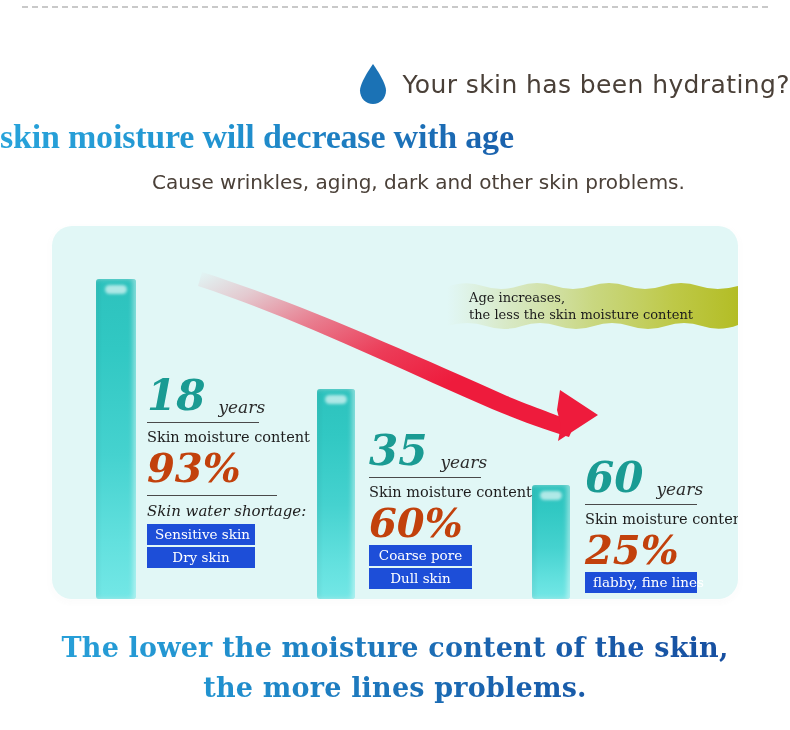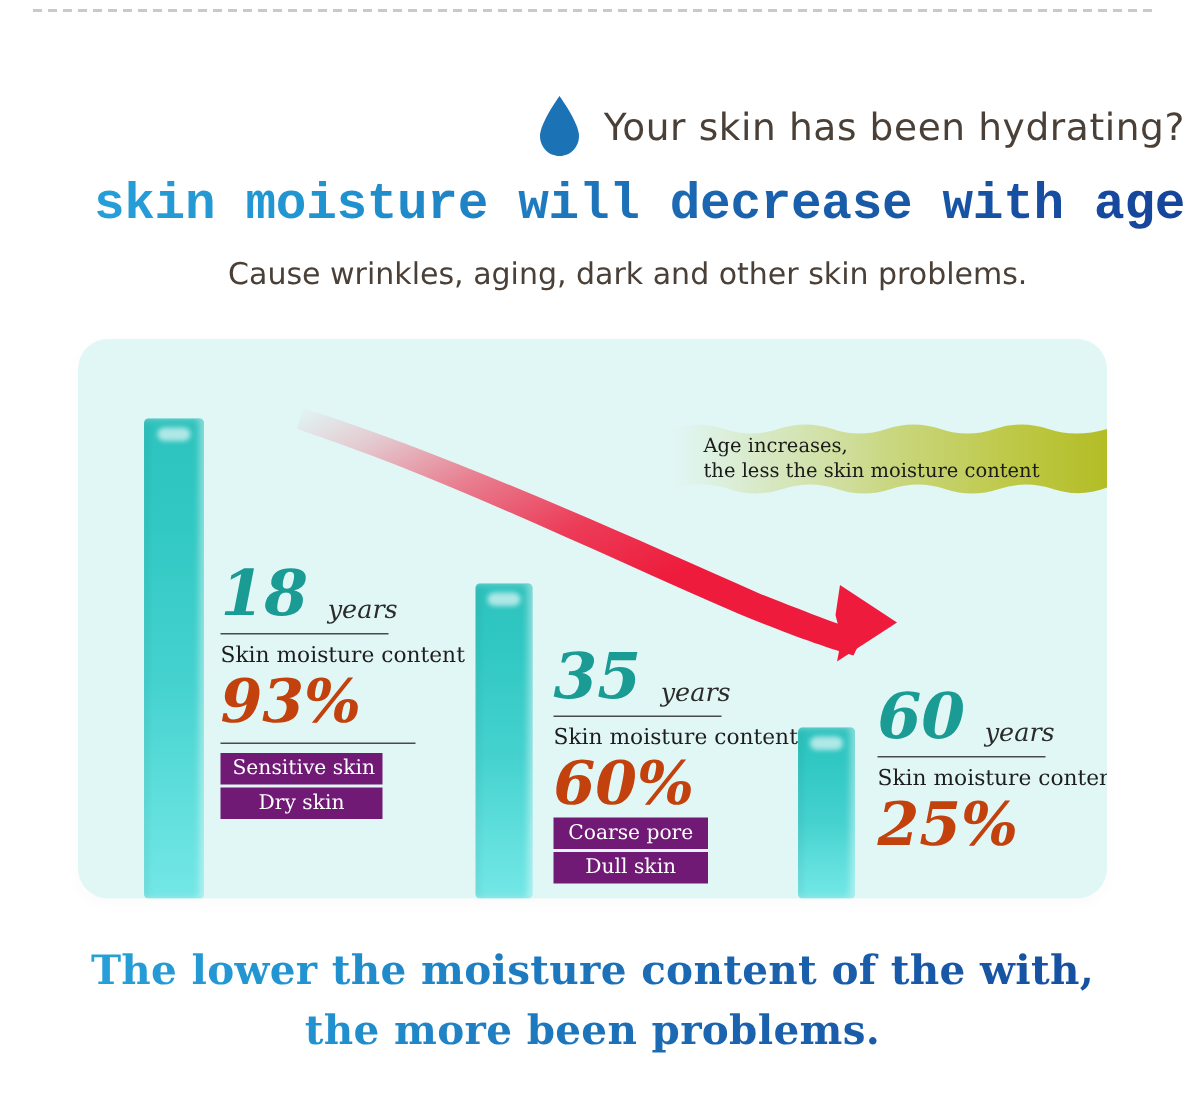--- a/index.html
+++ b/index.html
@@ -42,22 +42,22 @@
     font-size: 25px;
     color: #4a4038;
     letter-spacing: 0.4px;
     white-space: nowrap;
   }
 
   .headline {
     position: absolute;
     left: 0; top: 118px;
     width: 790px;
-    text-align: right;
-    font-family: Liberation Mono, monospace;
+    text-align: left;
+    font-family: Liberation Serif, serif;
     font-weight: bold;
     font-size: 34px;
     letter-spacing: -0.2px;
     background: linear-gradient(to right, #28a3da 0%, #2193d0 28%, #1a63ae 62%, #15449a 100%);
     -webkit-background-clip: text;
     background-clip: text;
     color: transparent;
     -webkit-text-fill-color: transparent;
     white-space: nowrap;
   }
@@ -187,21 +187,21 @@
   .shortage-label {
     font-family: "DejaVu Serif", serif;
     font-style: italic;
     font-size: 15px;
     color: #1d1d1d;
     white-space: nowrap;
     margin-bottom: 4px;
   }
 
   .tag {
-    background: #701a75;
+    background: #1d4ed8;
     color: #ffffff;
     font-family: "DejaVu Serif", serif;
     font-size: 13.5px;
     text-align: center;
     padding: 2px 8px 3px 8px;
     white-space: nowrap;
     margin-bottom: 2px;
   }
   .tags { display: inline-block; }
 
@@ -305,20 +305,21 @@
 
   <div class="stat stat-18">
     <div class="age-row">
       <span class="age-num">18</span>
       <span class="age-unit">years</span>
     </div>
     <div class="rule-thin rule-a"></div>
     <div class="moist-label">Skin moisture content</div>
     <div class="pct pct-gap">93%</div>
     <div class="rule-thin rule-b"></div>
+    <div class="shortage-label">Skin water shortage:</div>
     <div class="tags">
       <div class="tag">Sensitive skin</div>
       <div class="tag">Dry skin</div>
     </div>
   </div>
 
   <div class="stat stat-35">
     <div class="age-row">
       <span class="age-num">35</span>
       <span class="age-unit">years</span>
@@ -333,20 +334,23 @@
   </div>
 
   <div class="stat stat-60">
     <div class="age-row">
       <span class="age-num">60</span>
       <span class="age-unit">years</span>
     </div>
     <div class="rule-thin rule-a"></div>
     <div class="moist-label">Skin moisture content</div>
     <div class="pct pct-gap">25%</div>
+    <div class="tags">
+      <div class="tag">flabby, fine lines</div>
+    </div>
   </div>
 
 </div>
 
 <div class="tagline">
-  <span>The lower the moisture content of the with,</span>
-  <span>the more been problems.</span>
+  <span>The lower the moisture content of the skin,</span>
+  <span>the more lines problems.</span>
 </div>
 
 </body></html>

